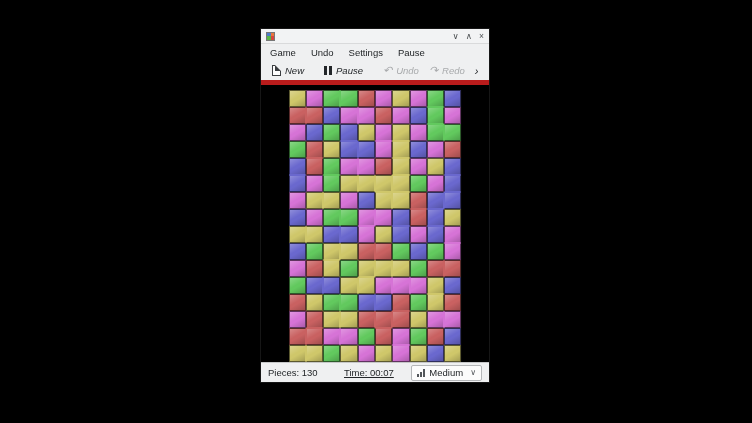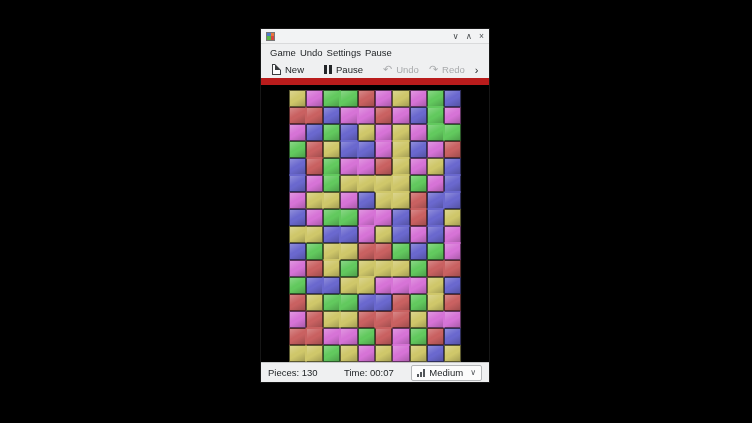--- a/index.html
+++ b/index.html
@@ -13,26 +13,26 @@
   .titlebar { height:15px; display:flex; align-items:center; padding:0 5px;
               position:relative; border-bottom:1px solid #d9dadb; background:#f2f3f4; }
   .app-icon { width:9px; height:9px; display:grid; grid-template-columns:1fr 1fr; grid-template-rows:1fr 1fr;
               border:0.5px solid #777; }
   .app-icon span { width:100%; height:100%; }
   .title-text { position:absolute; left:0; right:0; text-align:center; font-size:9.5px; color:#1b1e20; }
   .win-btns { margin-left:auto; display:flex; gap:7px; font-size:8.5px; color:#4a4e51; z-index:2; }
   .win-btns span { cursor:default; line-height:15px; }
 
   
-  .menubar { height:17px; display:flex; align-items:center; gap:4px; padding:0 9px;
+  .menubar { height:17px; display:flex; align-items:center; gap:15px; padding:0 9px;
              font-size:9.5px; color:#232629; }
 
   
   .toolbar { height:25px; display:flex; align-items:center; padding:0 6px;
-             border-bottom:7px solid #b91c1c; }
+             border-bottom:5px solid #b91c1c;font-style:italic; }
   .tbtn { display:flex; align-items:center; gap:4px; font-size:9.5px; color:#232629;
           padding:3px 5px; border-radius:2px; }
   .tbtn.disabled { color:#a8aaac; }
   .tsep { width:1px; height:15px; background:#cfd0d1; margin:0 5px; }
   .new-glyph { width:9px; height:11px; border:1px solid #3a3d40; background:#fdfdfd; position:relative; }
   .new-glyph:before { content:""; position:absolute; right:-1px; top:-1px; border:3px solid #eff0f1;
                       border-left-color:#3a3d40; border-bottom-color:#3a3d40; }
   .pause-glyph { display:flex; gap:2px; }
   .pause-glyph i { width:3px; height:9px; background:#232629; }
   .arrow-glyph { font-size:11px; line-height:11px; }
@@ -47,21 +47,21 @@
   .cell { border:1px solid transparent;
           background-clip:padding-box; position:relative; }
   .cell:after { content:""; position:absolute; inset:0;
           background:linear-gradient(150deg, rgba(255,255,255,.25) 0%, rgba(255,255,255,0) 45%,
                      rgba(0,0,0,0) 55%, rgba(0,0,0,.20) 100%); pointer-events:none; }
 
   
   .statusbar { height:20px; display:flex; align-items:center; padding:0 7px;
                font-size:9.5px; color:#232629; background:#eff0f1; border-top:1px solid #c6c7c8; }
   .status-pieces { width:76px; }
-  .status-time { flex:1; }
+  .status-time { flex:1;text-decoration:underline; }
   .difficulty { display:flex; align-items:center; gap:4px; height:16px; padding:0 5px;
                 background:#fcfcfc; border:1px solid #b4b6b8; border-radius:2px; }
   .bars-glyph { display:flex; align-items:flex-end; gap:1px; height:8px; }
   .bars-glyph i { width:2px; background:#52565a; }
   .bars-glyph i:nth-child(1){height:3px;} .bars-glyph i:nth-child(2){height:5px;} .bars-glyph i:nth-child(3){height:8px;}
   .dd-chevron { font-size:8px; color:#52565a; margin-left:3px; }
 </style>
 </head>
 <body>
 

